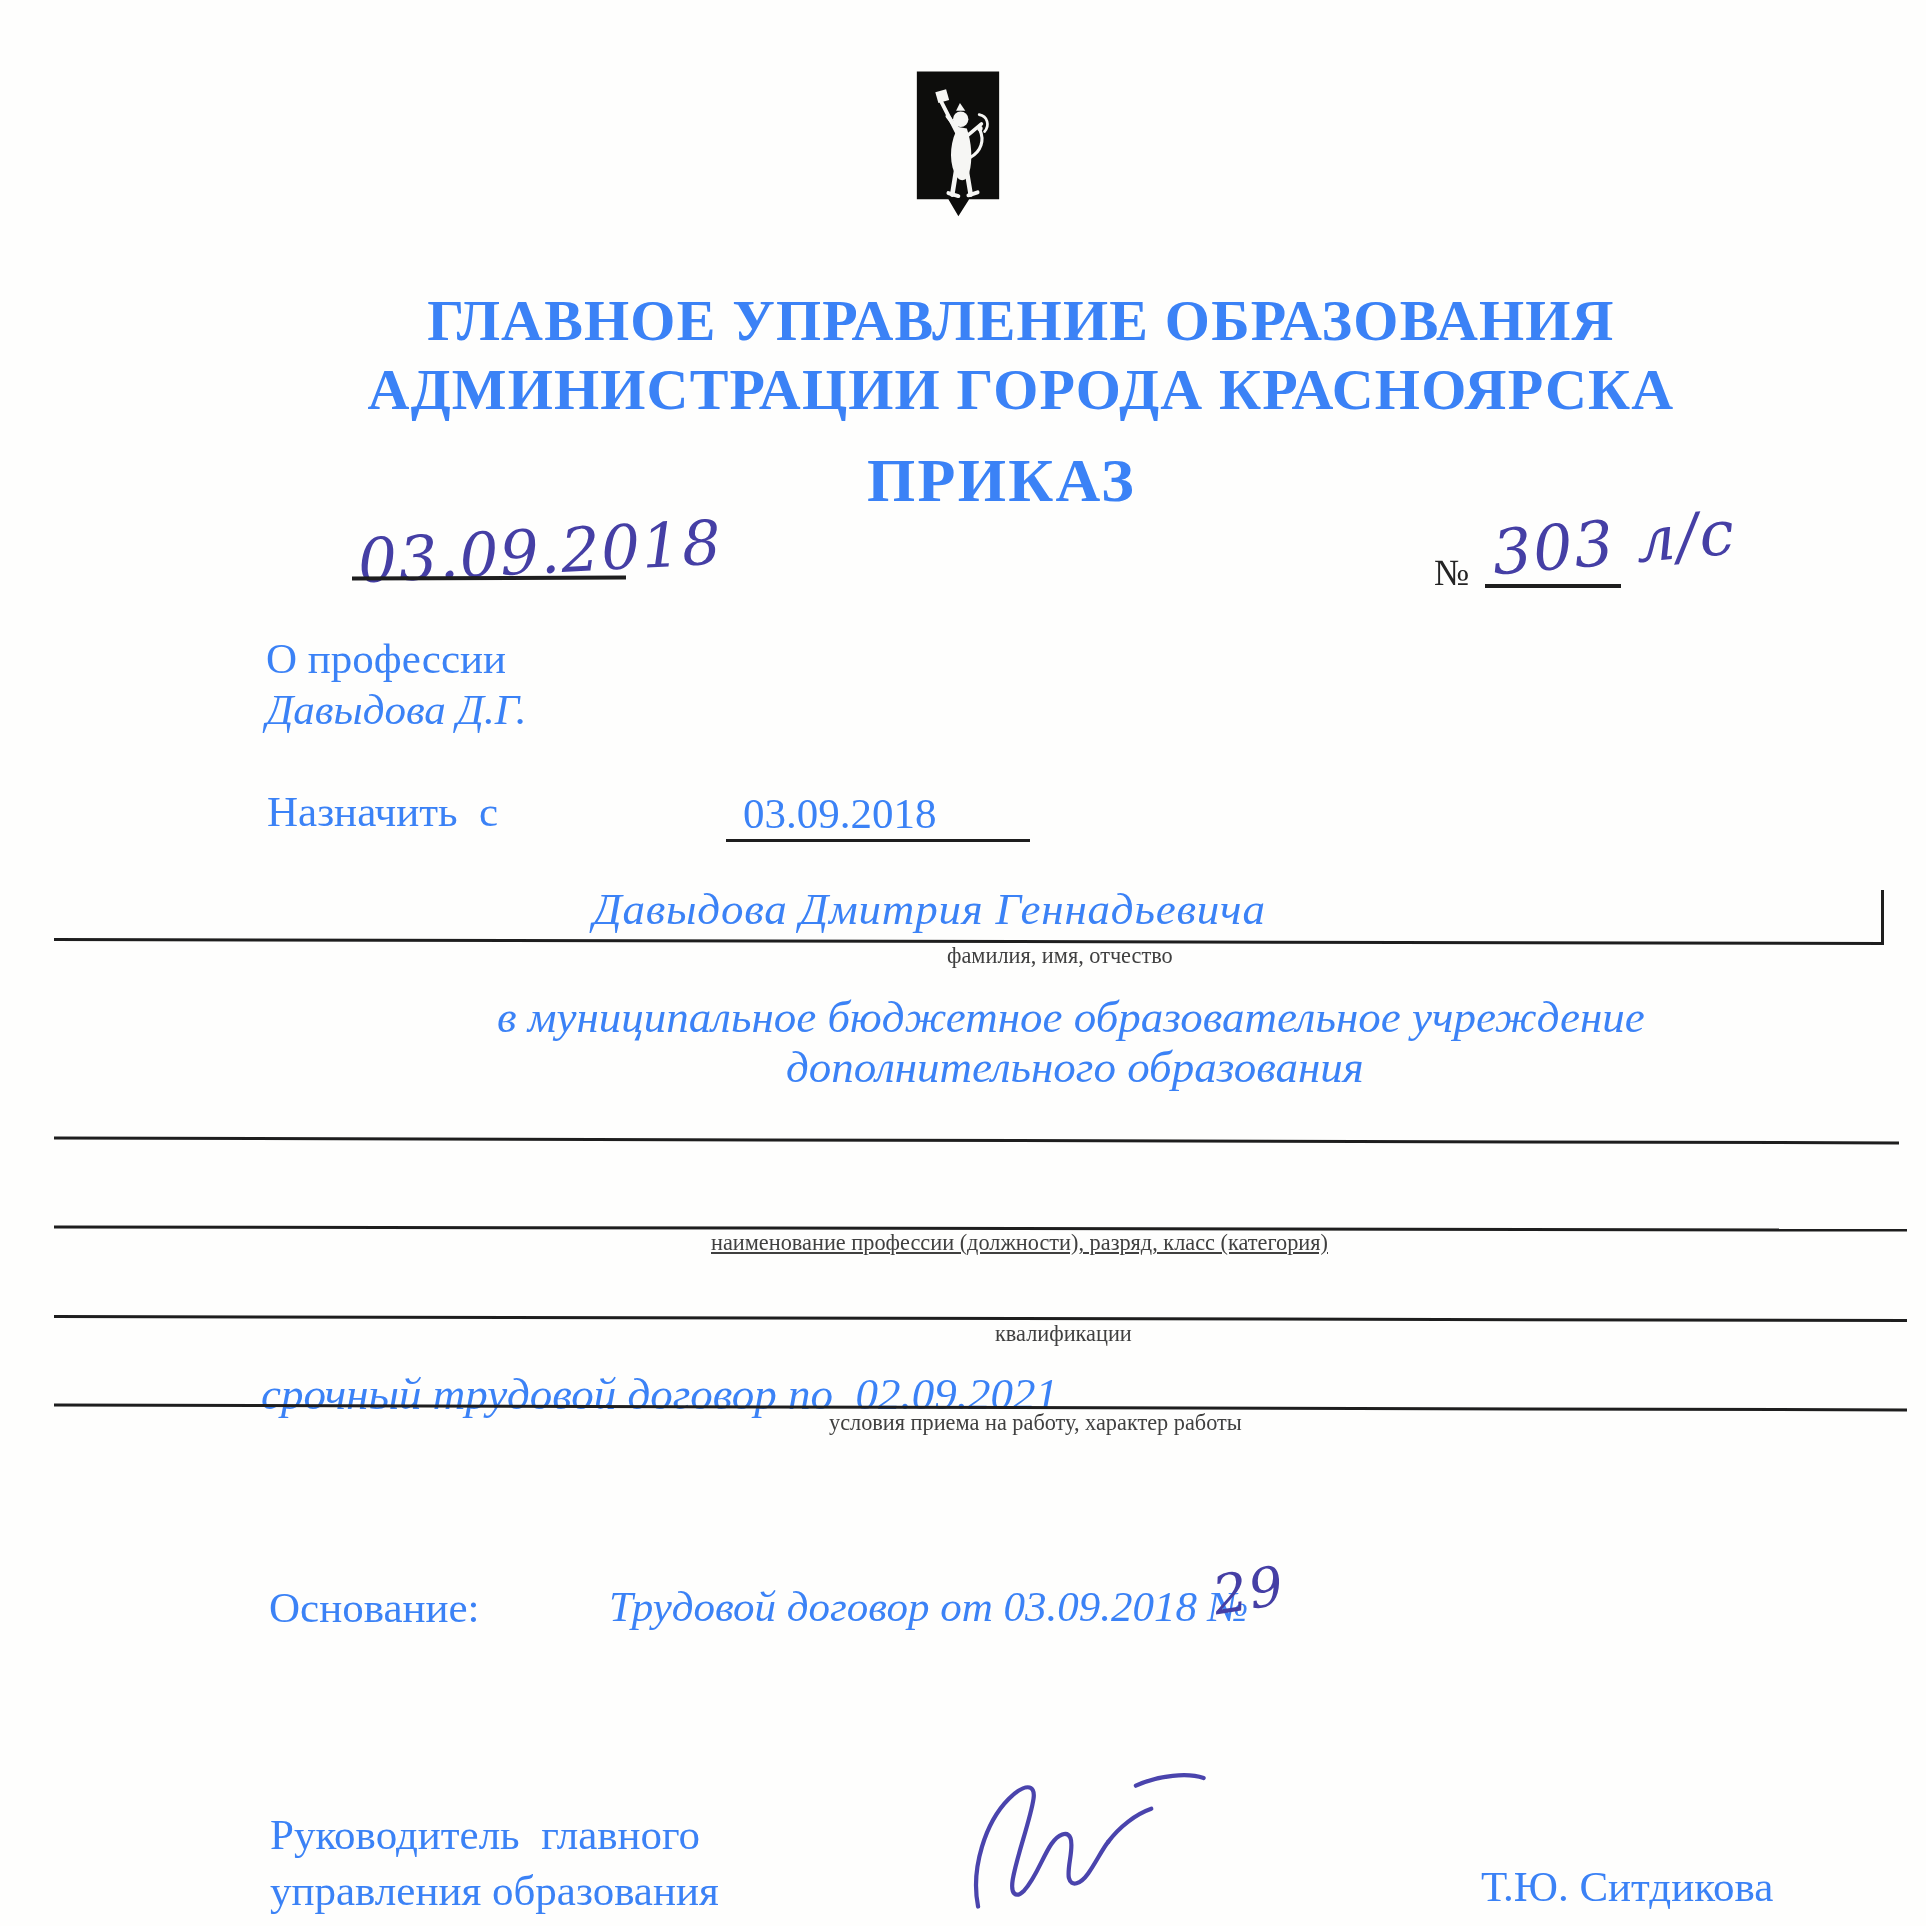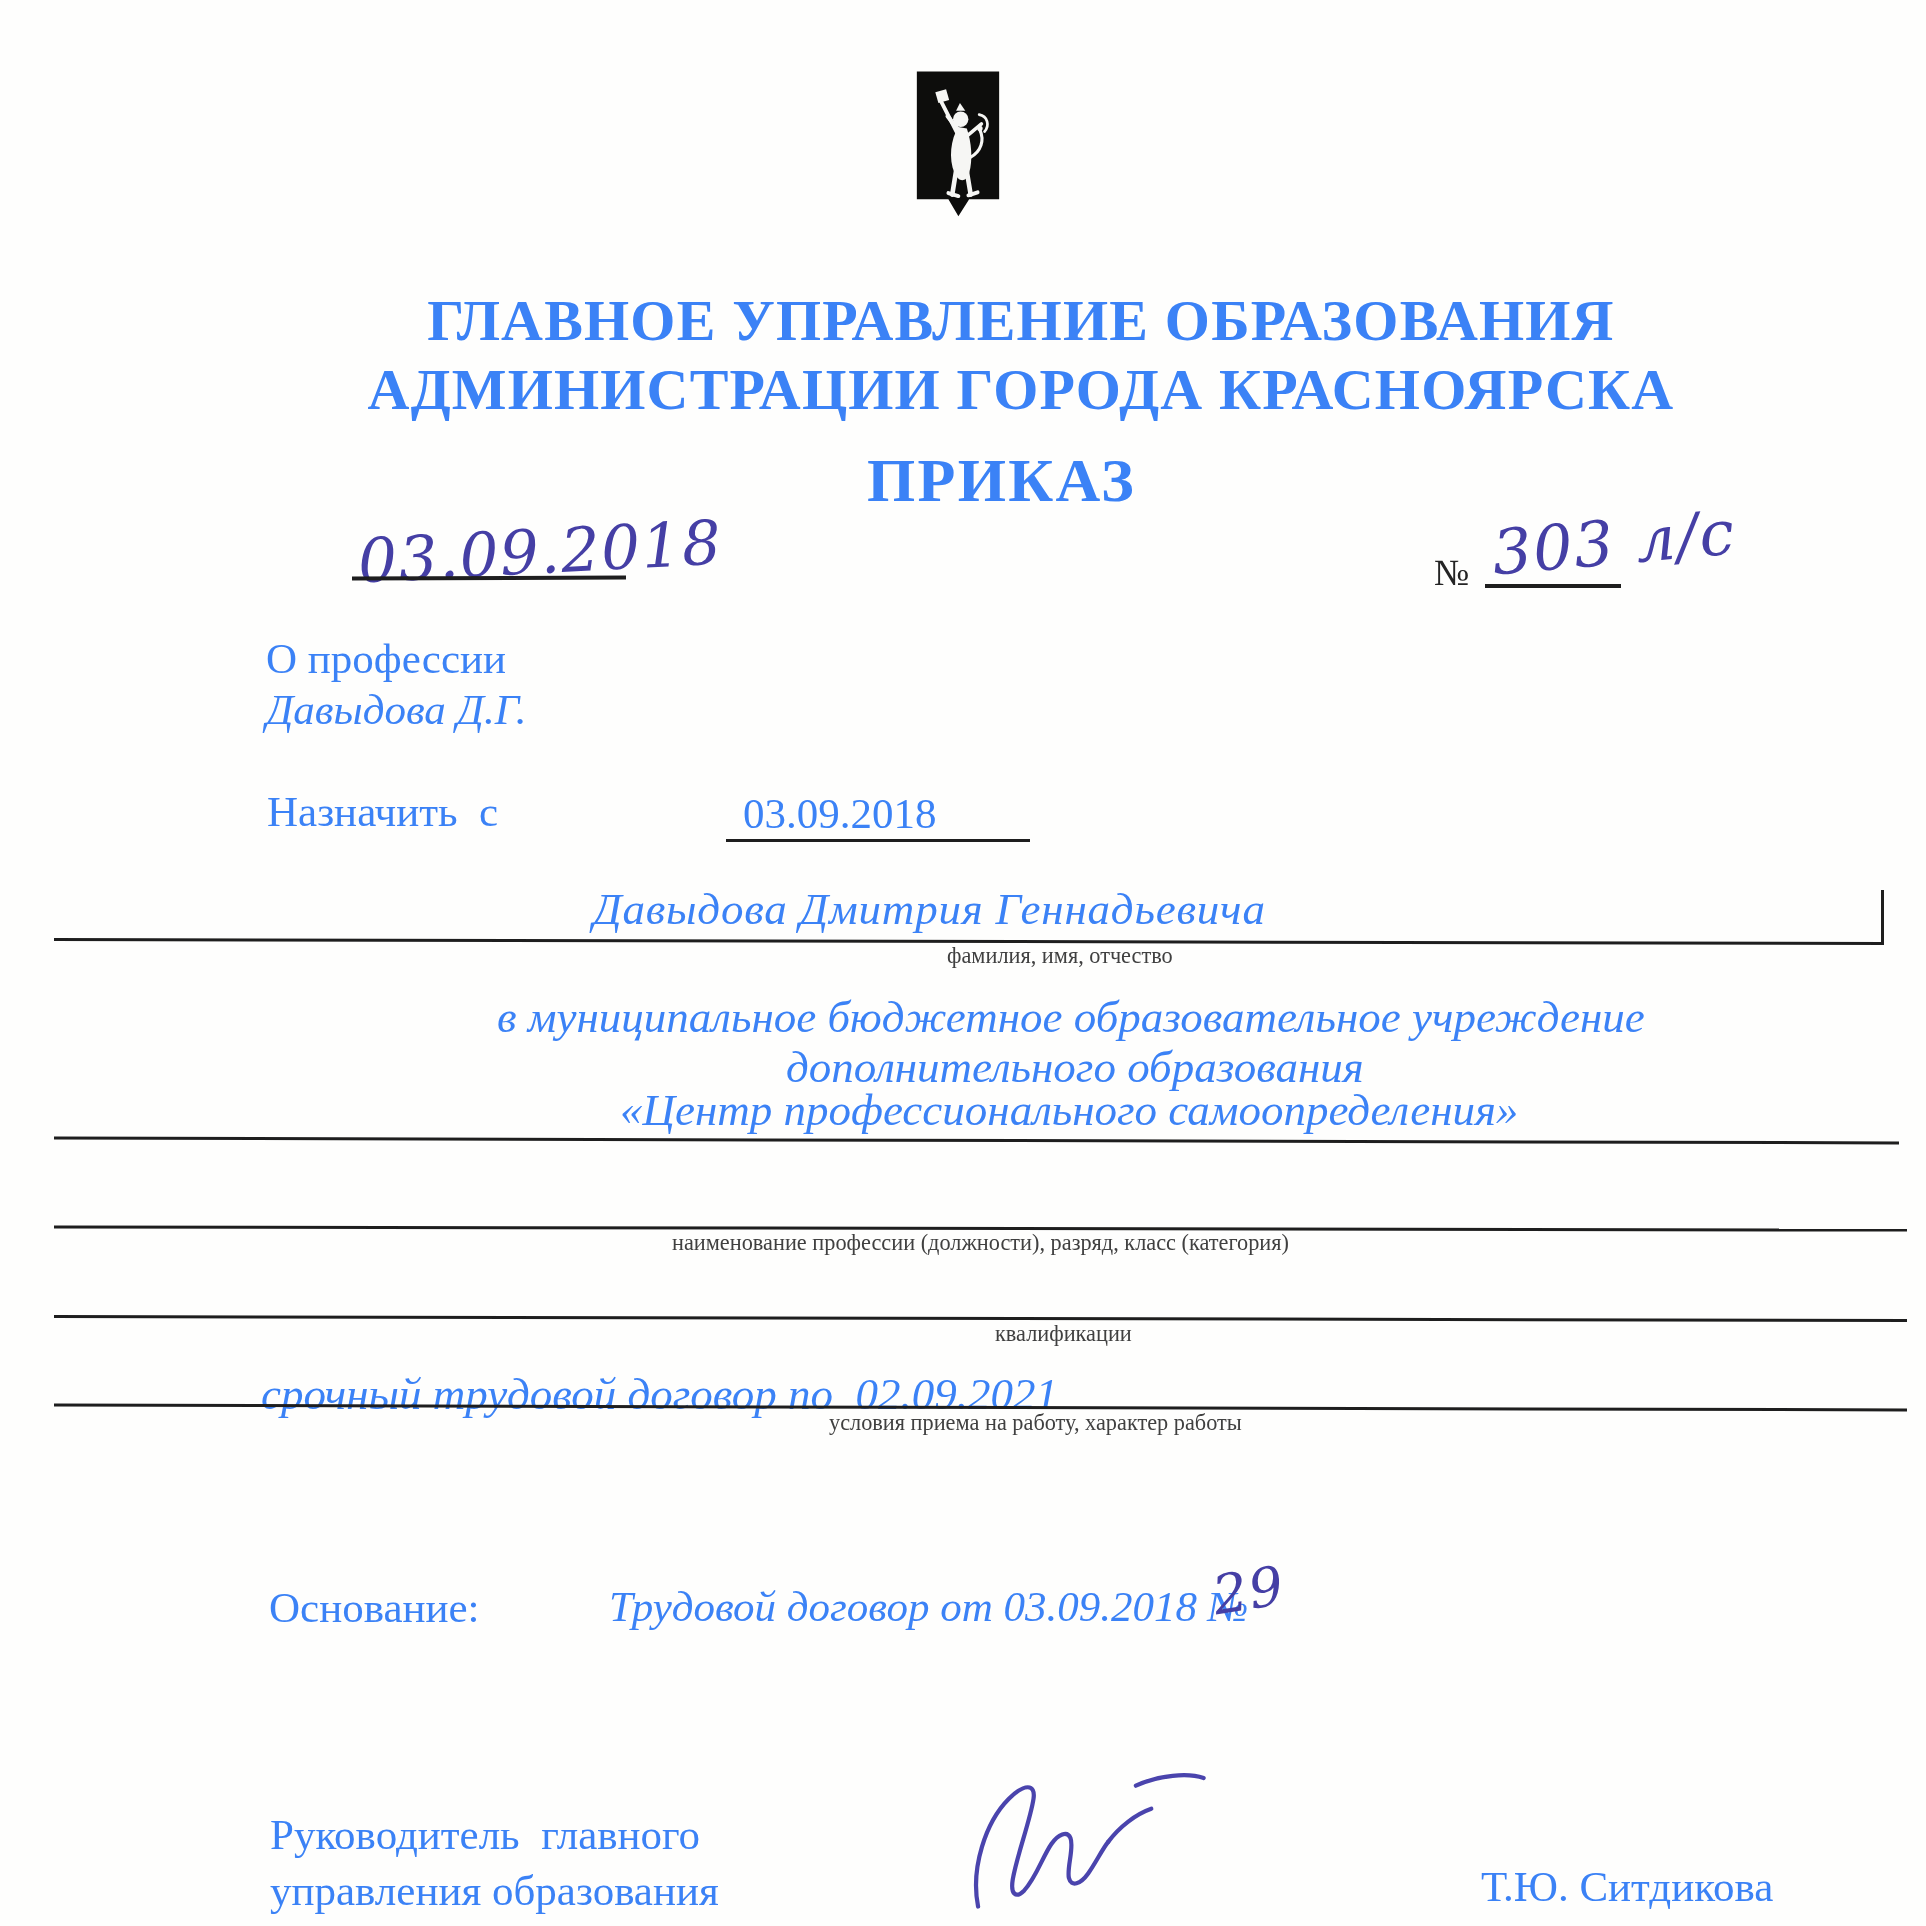--- a/index.html
+++ b/index.html
@@ -72,25 +72,24 @@
   <div class="t" style="left:743px;top:792px;font-size:43px;">03.09.2018</div>
   <div class="rule" style="left:726px;top:839px;width:304px;height:3.1px;"></div>
 
   <div class="t it" style="left:593px;top:887px;font-size:45px;letter-spacing:0.8px;">Давыдова Дмитрия Геннадьевича</div>
   <div class="rule" style="left:54px;top:940px;width:1830px;height:3.1px;transform:rotate(0.12deg);"></div>
   <div class="rule" style="left:1881px;top:890px;width:2.7px;height:52px;"></div>
   <div class="t caption" style="left:947px;top:945px;">фамилия, имя, отчество</div>
 
   <div class="t it" style="left:497px;top:995px;font-size:45px;">в муниципальное бюджетное образовательное учреждение</div>
   <div class="t it" style="left:786px;top:1045px;font-size:45px;">дополнительного образования</div>
-  <div class="t it" style="left:620px;top:1088px;font-size:45px;">«Центр профессионального самоопределения»</div>
   <div class="rule" style="left:54px;top:1139px;width:1845px;height:3.1px;transform:rotate(0.15deg);"></div>
 
   <div class="rule" style="left:54px;top:1227px;width:1853px;height:3.1px;transform:rotate(0.1deg);"></div>
-  <div class="t caption" style="left:672px;top:1232px;">наименование профессии (должности), разряд, класс (категория)</div>
+  <div class="t caption" style="left:711px;top:1232px;text-decoration:underline;">наименование профессии (должности), разряд, класс (категория)</div>
 
   <div class="rule" style="left:54px;top:1317px;width:1853px;height:3.1px;transform:rotate(0.12deg);"></div>
   <div class="t caption" style="left:995px;top:1323px;">квалификации</div>
 
   <div class="t it" style="left:261px;top:1372px;font-size:45px;">срочный трудовой договор по&nbsp; 02.09.2021</div>
   <div class="rule" style="left:54px;top:1406px;width:1853px;height:3.1px;transform:rotate(0.15deg);"></div>
   <div class="t caption" style="left:829px;top:1412px;">условия приема на работу, характер работы</div>
 
   <div class="t" style="left:269px;top:1586px;font-size:43px;">Основание:</div>
   <div class="t it" style="left:609px;top:1585px;font-size:43px;">Трудовой договор от 03.09.2018 №</div>

